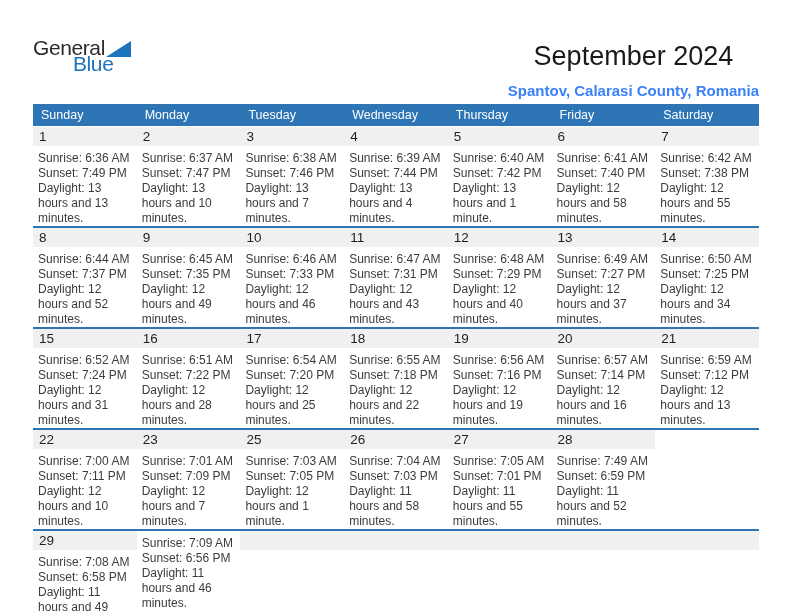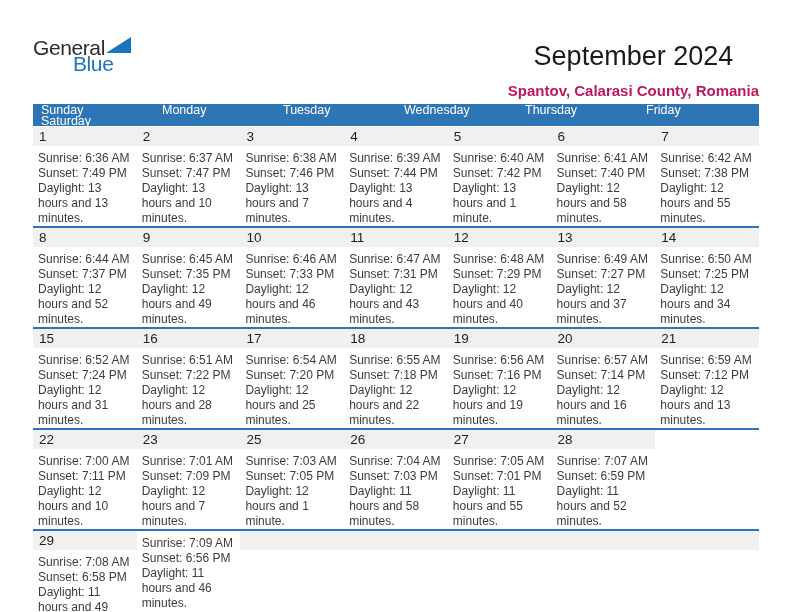--- a/index.html
+++ b/index.html
@@ -11,32 +11,32 @@
   html,body{background:#ffffff;}
   body{font-family:"Liberation Sans",sans-serif;}
   .page{
     position:relative;
     width:792px;height:612px;
     background:#ffffff;
     overflow:hidden;
   }
   
   .logo{position:absolute;left:33px;top:37px;line-height:1;}
-  .logo-line1{display:flex;}
+  .logo-line1{display:flex;align-items:flex-end;}
   .logo-general{font-size:21px;letter-spacing:-0.4px;color:#2d2b2c;}
   .logo-triangle{margin-left:1px;margin-bottom:1px;display:block;}
   .logo-blue{font-size:21px;letter-spacing:-0.4px;color:var(--logo-blue);margin-left:40px;margin-top:-5px;}
   
   .title-block{position:absolute;right:33px;top:41px;text-align:center;}
   .title{font-size:27px;color:#1a1a1a;}
-  .subtitle{font-size:15px;font-weight:700;color:#be185d;margin-top:10px;}
+  .subtitle{font-size:15px;font-weight:700;color:#3b82f6;margin-top:10px;}
   
   .calendar{position:absolute;left:33px;top:104px;width:726px;}
   .cal-header{
-    display:grid;grid-template-columns:repeat(6,1fr);
+    display:grid;grid-template-columns:repeat(7,1fr);
     background:var(--accent);height:22px;align-items:center;
     margin-bottom:1px;
   }
   .dow{color:#ffffff;font-size:12.5px;padding-left:8px;white-space:nowrap;overflow:hidden;}
   .week{display:grid;grid-template-columns:repeat(7,1fr);min-height:88px;}
   .week + .week{border-top:2px solid var(--accent);}
   .cell{min-width:0;}
   .num{
     background:var(--band);
     height:19px;line-height:19px;
@@ -290,21 +290,21 @@
             <div class="num">27</div>
             <div class="info">
               <div>Sunrise: 7:05 AM</div>
               <div>Sunset: 7:01 PM</div>
               <div>Daylight: 11 hours and 55 minutes.</div>
             </div>
           </div>
           <div class="cell">
             <div class="num">28</div>
             <div class="info">
-              <div>Sunrise: 7:07 AM</div>
+              <div>Sunrise: 7:49 AM</div>
               <div>Sunset: 6:59 PM</div>
               <div>Daylight: 11 hours and 52 minutes.</div>
             </div>
           </div>
         </div>
         <div class="week">
           <div class="cell">
             <div class="num">29</div>
             <div class="info">
               <div>Sunrise: 7:08 AM</div>

